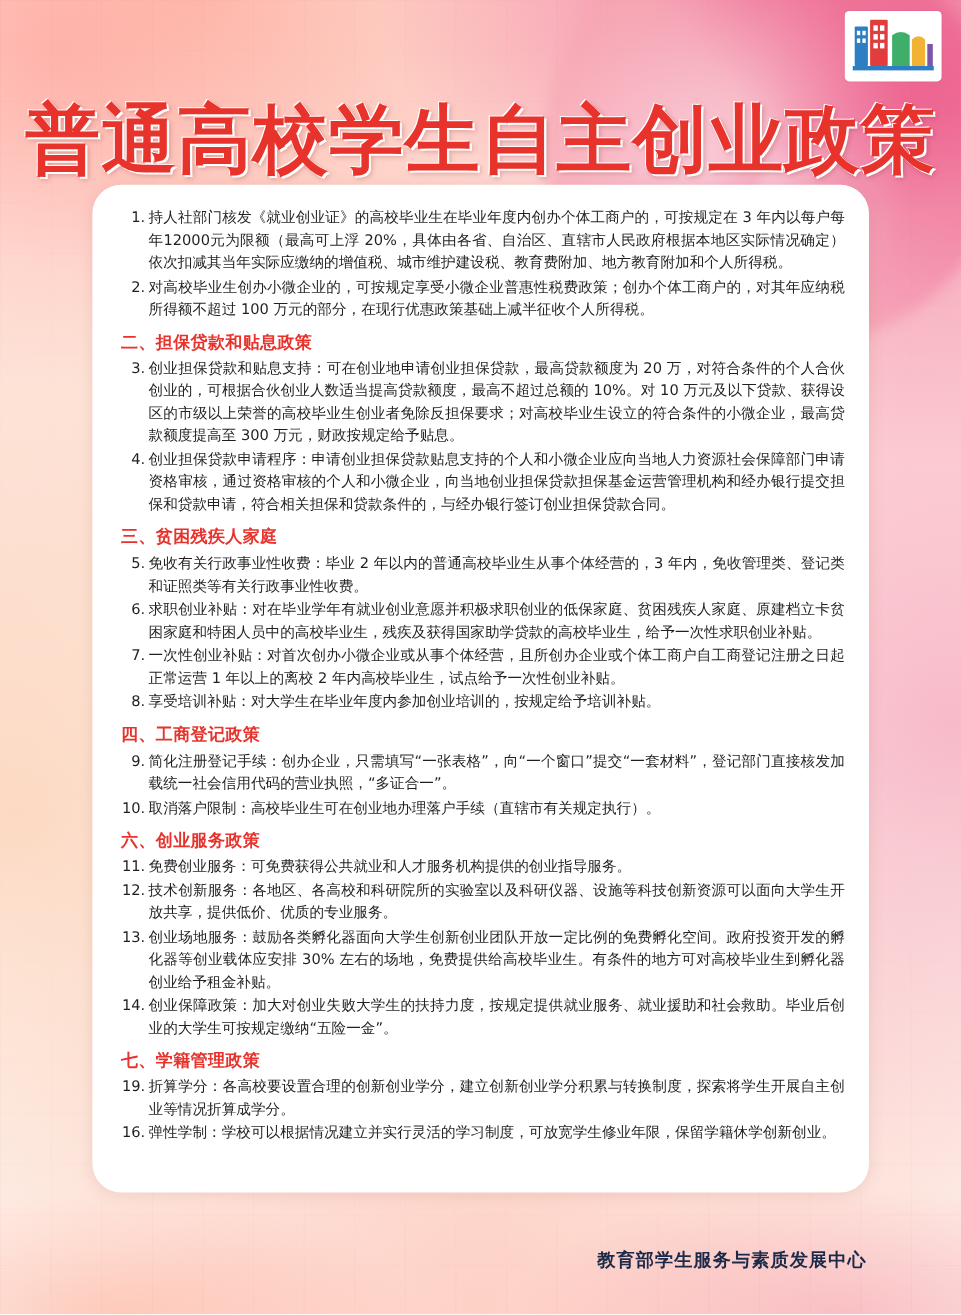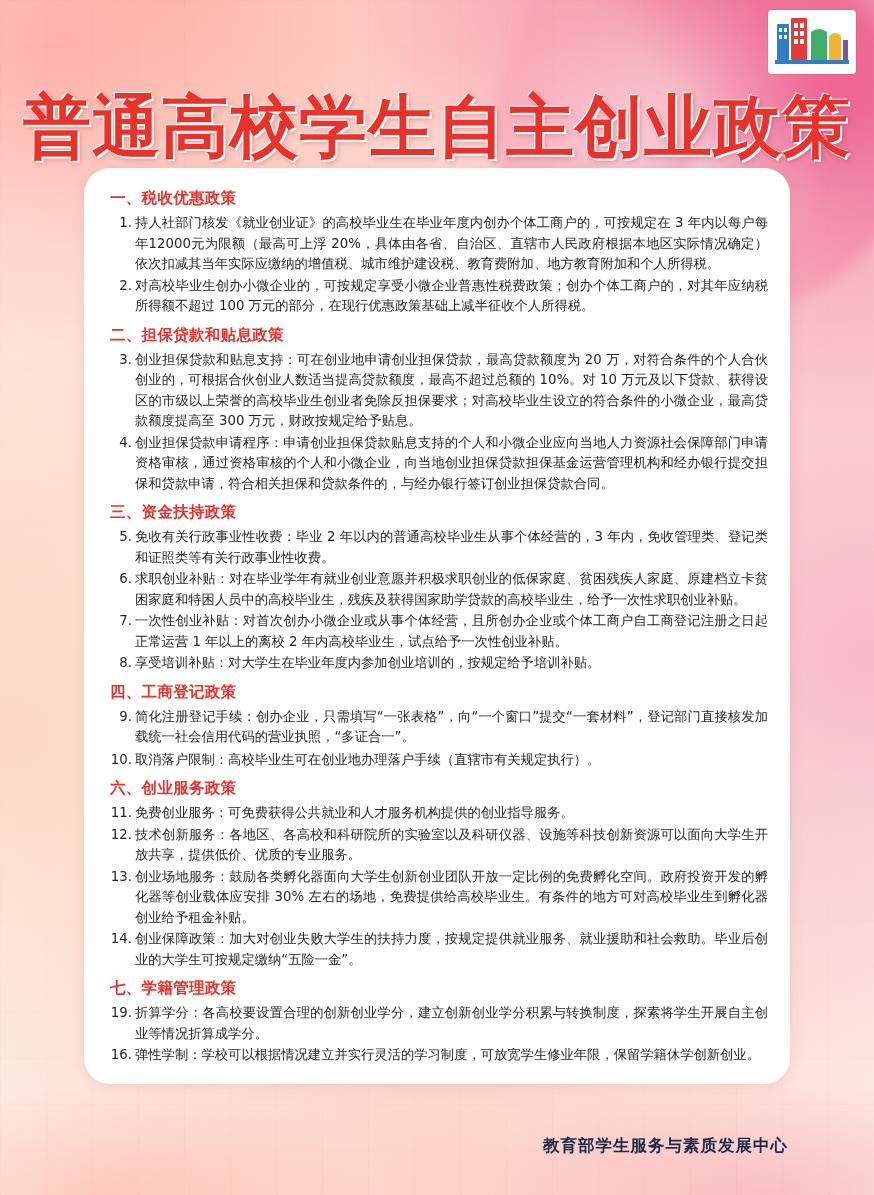--- a/index.html
+++ b/index.html
@@ -197,21 +197,20 @@
       <rect x="0" y="44" width="74" height="4" fill="#2f7ec4"></rect>
     </svg>
   </div>
 
   <div class="title-wrap">
     <div class="title">普通高校学生自主创业政策公告</div>
   </div>
 
   <div class="card" id="card">
       <div class="section">
-        <div class="sec-title">一、税收优惠政策</div>
         <ul class="items">
           <li class="item">
             <span class="item-num">1.</span>
             <span class="item-text">持人社部门核发《就业创业证》的高校毕业生在毕业年度内创办个体工商户的，可按规定在 3 年内以每户每年12000元为限额（最高可上浮 20%，具体由各省、自治区、直辖市人民政府根据本地区实际情况确定）依次扣减其当年实际应缴纳的增值税、城市维护建设税、教育费附加、地方教育附加和个人所得税。</span>
           </li>
           <li class="item">
             <span class="item-num">2.</span>
             <span class="item-text">对高校毕业生创办小微企业的，可按规定享受小微企业普惠性税费政策；创办个体工商户的，对其年应纳税所得额不超过 100 万元的部分，在现行优惠政策基础上减半征收个人所得税。</span>
           </li>
         </ul>
@@ -223,21 +222,21 @@
             <span class="item-num">3.</span>
             <span class="item-text">创业担保贷款和贴息支持：可在创业地申请创业担保贷款，最高贷款额度为 20 万，对符合条件的个人合伙创业的，可根据合伙创业人数适当提高贷款额度，最高不超过总额的 10%。对 10 万元及以下贷款、获得设区的市级以上荣誉的高校毕业生创业者免除反担保要求；对高校毕业生设立的符合条件的小微企业，最高贷款额度提高至 300 万元，财政按规定给予贴息。</span>
           </li>
           <li class="item">
             <span class="item-num">4.</span>
             <span class="item-text">创业担保贷款申请程序：申请创业担保贷款贴息支持的个人和小微企业应向当地人力资源社会保障部门申请资格审核，通过资格审核的个人和小微企业，向当地创业担保贷款担保基金运营管理机构和经办银行提交担保和贷款申请，符合相关担保和贷款条件的，与经办银行签订创业担保贷款合同。</span>
           </li>
         </ul>
       </div>
       <div class="section">
-        <div class="sec-title">三、资金扶持政策</div>
+        <div class="sec-title">三、贫困残疾人家庭</div>
         <ul class="items">
           <li class="item">
             <span class="item-num">5.</span>
             <span class="item-text">免收有关行政事业性收费：毕业 2 年以内的普通高校毕业生从事个体经营的，3 年内，免收管理类、登记类和证照类等有关行政事业性收费。</span>
           </li>
           <li class="item">
             <span class="item-num">6.</span>
             <span class="item-text">求职创业补贴：对在毕业学年有就业创业意愿并积极求职创业的低保家庭、贫困残疾人家庭、原建档立卡贫困家庭和特困人员中的高校毕业生，残疾及获得国家助学贷款的高校毕业生，给予一次性求职创业补贴。</span>
           </li>
           <li class="item">

